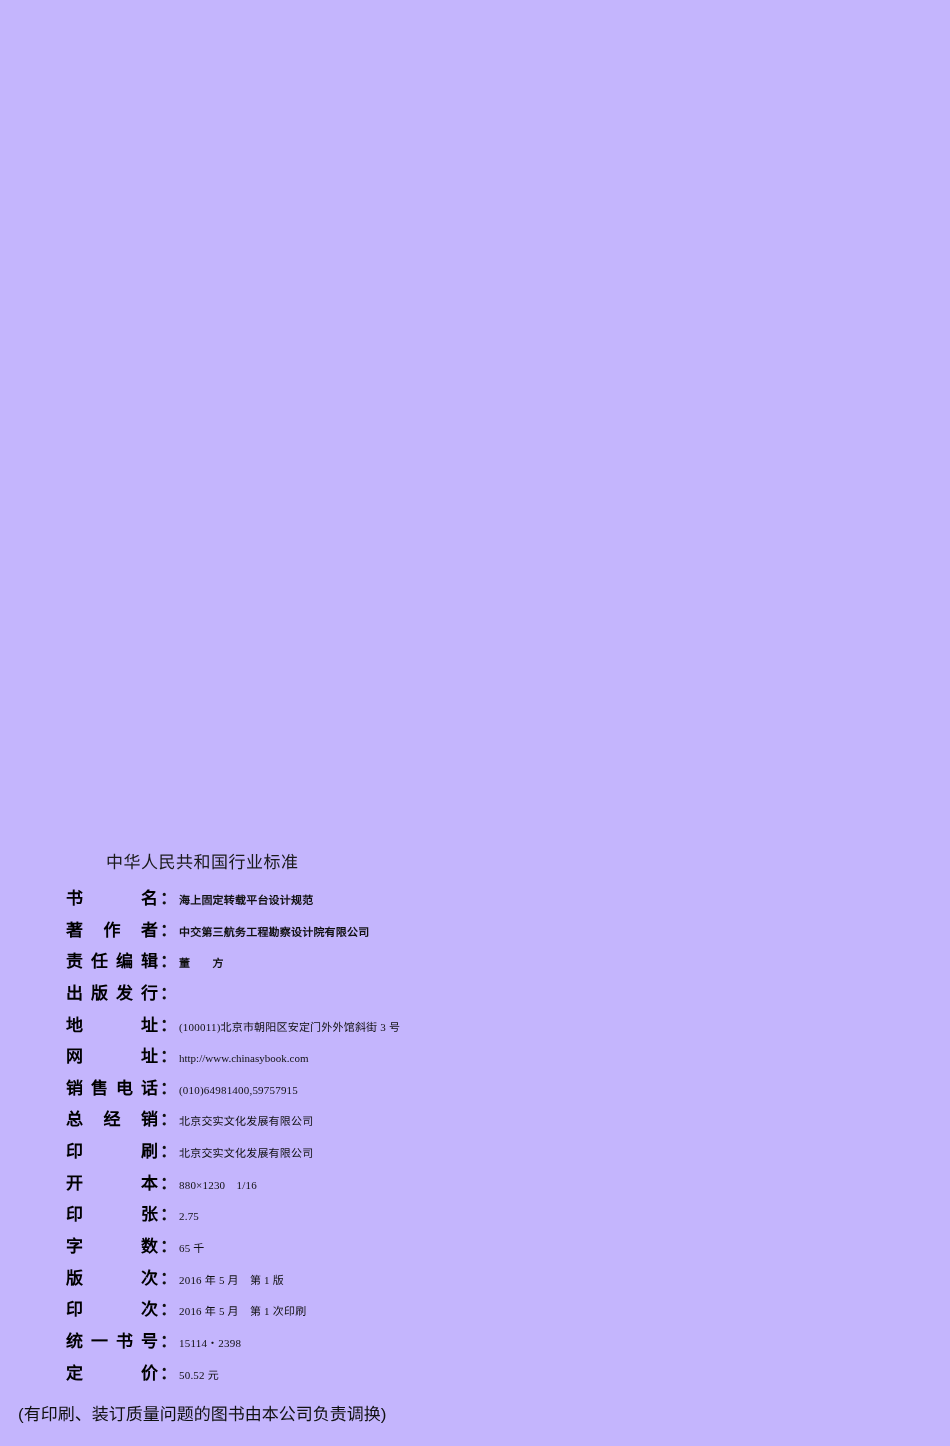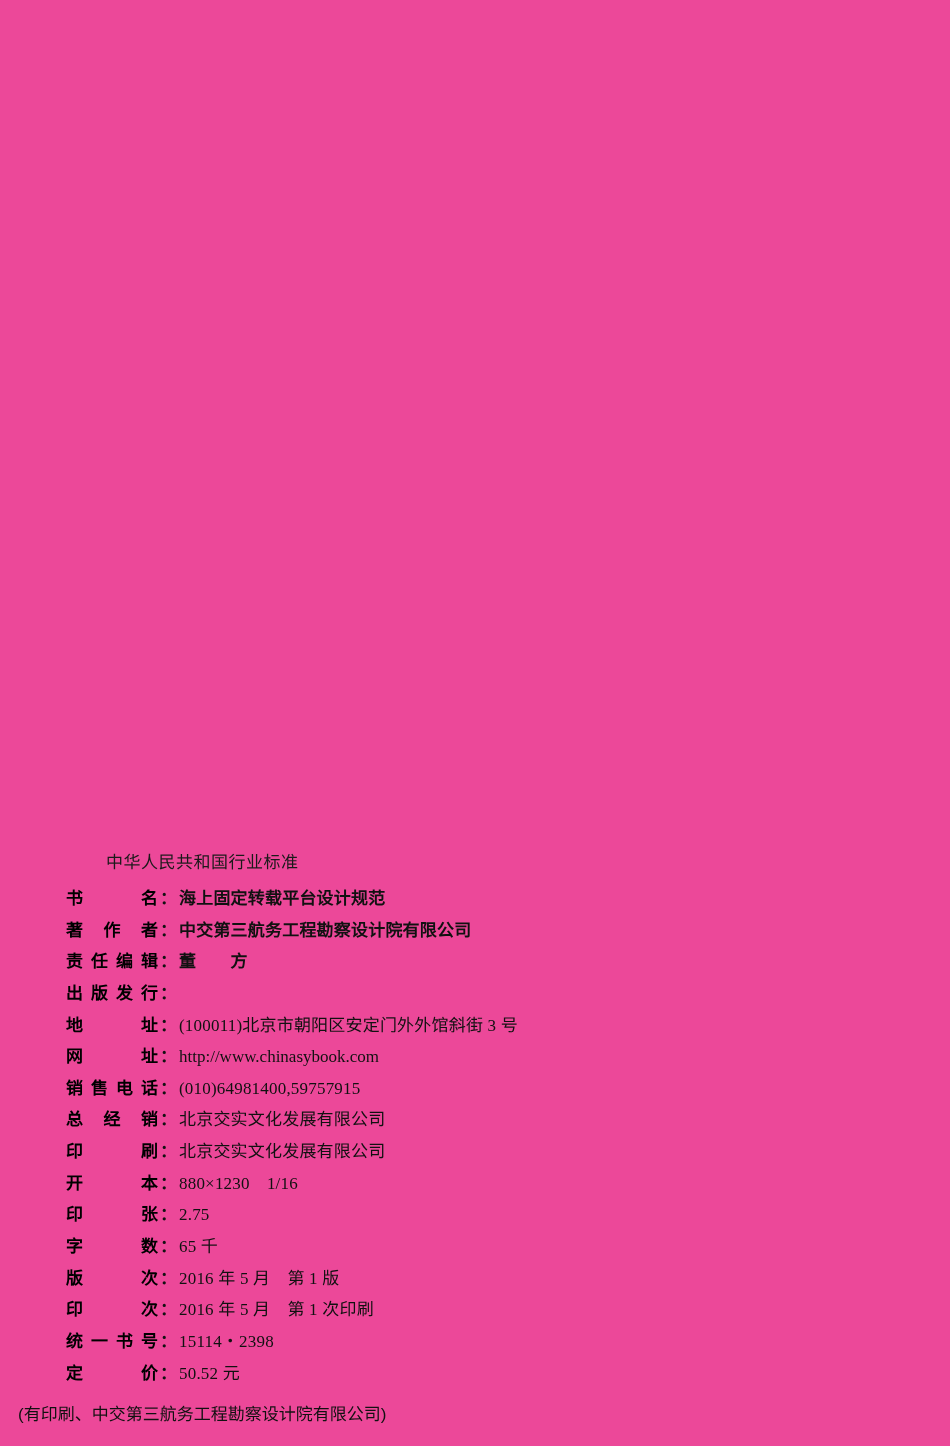--- a/index.html
+++ b/index.html
@@ -12,21 +12,21 @@
     width: 950px;
     height: 1446px;
     position: relative;
     font-family: "Liberation Serif", "DejaVu Serif", serif;
     color: #111111;
     overflow: hidden;
   }
   .page {
     position: absolute;
     inset: 0;
-    background: #ec4899;
+    background: #c4b5fd;
   }
   
   .colophon {
     position: absolute;
     left: 18px;
     top: 848px;
     width: 900px;
   }
   .series-title {
     font-family: "Liberation Sans", "DejaVu Sans", sans-serif;
@@ -63,21 +63,21 @@
     padding-right: 2px;
   }
   .entry .colon {
     font-family: "Liberation Sans", "DejaVu Sans", sans-serif;
     font-weight: bold;
     font-size: 17px;
     flex: 0 0 auto;
     margin-right: 2px;
   }
   .entry .value {
-    font-size: 17px;
+    font-size: 11px;
     color: #111111;
     letter-spacing: 0.2px;
   }
   .entry .value.sans {
     font-family: "Liberation Sans", "DejaVu Sans", sans-serif;
     font-weight: bold;
   }
   .entry .value.mixed {
     font-family: "Liberation Serif", "DejaVu Serif", serif;
   }
@@ -189,16 +189,16 @@
       <span class="colon">：</span>
       <span class="value mixed">15114・2398</span>
     </div>
 
     <div class="entry">
       <span class="label spaced">定　　价</span>
       <span class="colon">：</span>
       <span class="value mixed">50.52 元</span>
     </div>
 
-    <div class="footnote">(有印刷、中交第三航务工程勘察设计院有限公司)</div>
+    <div class="footnote">(有印刷、装订质量问题的图书由本公司负责调换)</div>
 
   </div>
 </div>
 
 </body></html>

